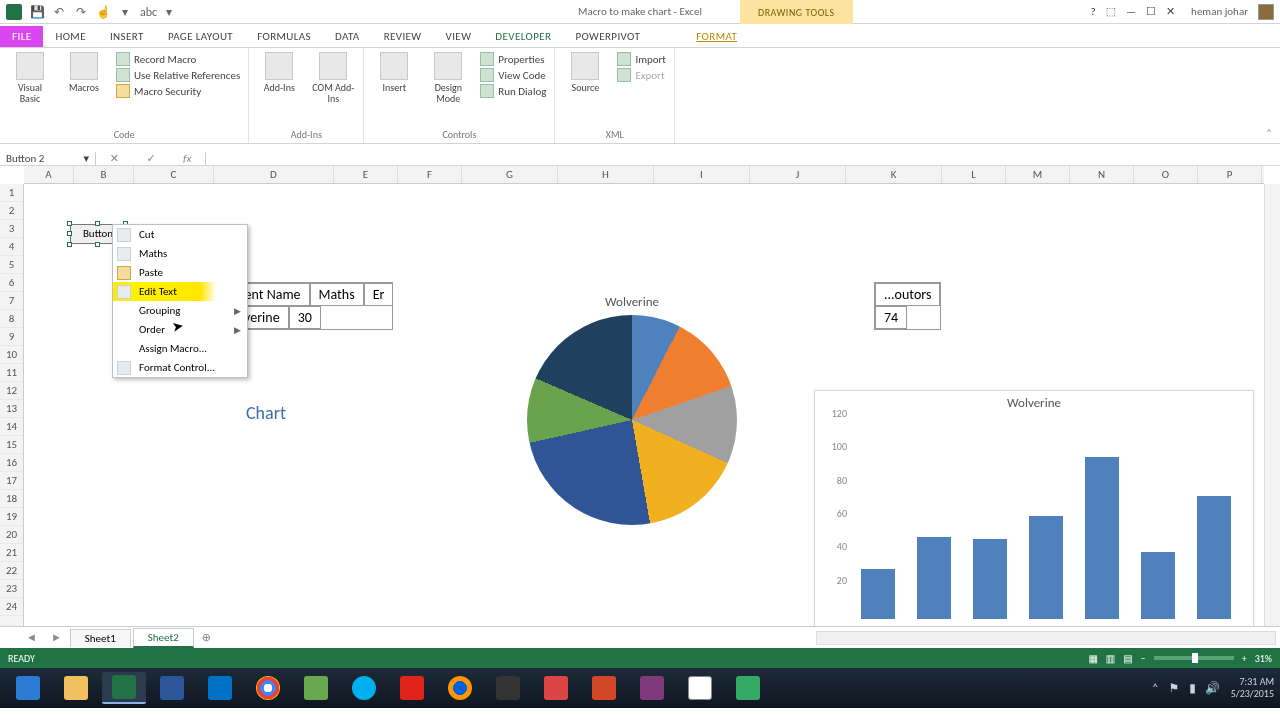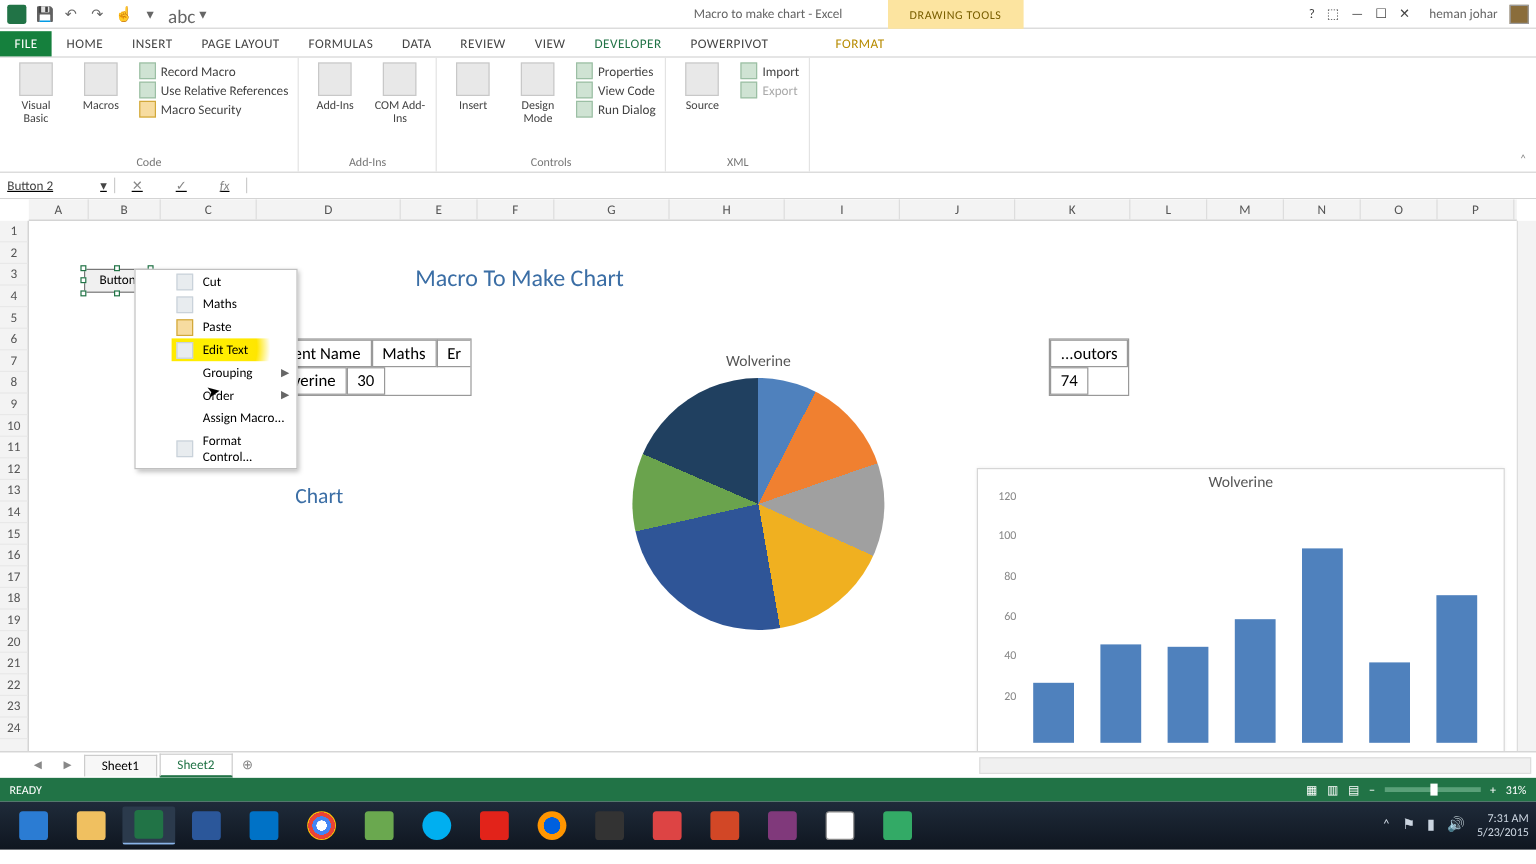--- a/index.html
+++ b/index.html
@@ -11,54 +11,54 @@
 .qat .ico { width: 16px; height: 16px; background: #217346; display: inline-block; border-radius: 2px; }
 .qat .q { width: 14px; height: 14px; font-size: 12px; color: #666; text-align: center; }
 .title-center { position: absolute; left: 50%; transform: translateX(-50%); color: #666; }
 .title-right { position: absolute; right: 6px; display: flex; gap: 10px; align-items: center; }
 .drawing-tools { position: absolute; left: 740px; top: 0; height: 24px; background: #fce4a0; color: #7a5f00; padding: 0 18px; font-size: 10px; display: flex; align-items: center; letter-spacing: 0.5px;}
 .avatar { width:16px; height:16px; background:#8a6d3b; border:1px solid #999; }
 
 
 .ribbon-tabs { height: 24px; display: flex; align-items: flex-end; border-bottom: 1px solid #d4d4d4; font-size: 11px; }
 .ribbon-tabs .tab { padding: 4px 12px; color: #444; text-transform: uppercase; letter-spacing: 0.4px; cursor: pointer; }
-.ribbon-tabs .tab.file { background: #15803d; color: #fff; }
+.ribbon-tabs .tab.file { background: #d946ef; color: #fff; }
 .ribbon-tabs .tab.active { color: #217346; }
 
 
 .ribbon { height: 96px; border-bottom: 1px solid #d4d4d4; display: flex; font-size: 10.5px; color: #444; position: relative; }
 .group { border-right: 1px solid #e3e3e3; padding: 4px 8px 0 8px; display: flex; flex-direction: column; justify-content: space-between; }
 .group .row { display: flex; gap: 10px; align-items: flex-start; }
 .group .big { display: flex; flex-direction: column; align-items: center; width: 44px; gap: 2px;}
 .group .big .gico { width: 28px; height: 28px; background: #e8e8e8; border: 1px solid #c8c8c8; }
 .group .lbl { font-size: 10px; text-align:center; line-height:1.1; }
 .group .stack { display: flex; flex-direction: column; gap: 2px; font-size: 11px; }
 .group .stack .line { display: flex; align-items: center; gap: 4px; white-space: nowrap;}
 .sicon { width: 14px; height: 14px; background: #cfe3d3; border: 1px solid #9bbfa4; display:inline-block;}
 .group-name { text-align: center; font-size: 10px; color: #777; padding-bottom: 2px; }
 .ribbon-collapse { position: absolute; right: 8px; bottom: 4px; color: #888; }
 
 
-.fbar { height: 22px; border-bottom: 1px solid #d4d4d4; display: flex; align-items: center; font-size: 11px; text-decoration: underline; }
+.fbar { height: 22px; border-bottom: 1px solid #d4d4d4; display: flex; align-items: flex-end; font-size: 11px; }
 .namebox { width: 96px; border-right: 1px solid #ccc; padding: 0 6px; display:flex; justify-content:space-between; align-items:center; color:#444;}
 .fxbtns { width: 110px; display:flex; align-items:center; justify-content:space-around; color:#888; border-right:1px solid #ccc;}
 .formula-input { flex:1; padding-left:6px; }
 
 
 .grid-wrap { position: relative; height: 460px; background: #fff; overflow: hidden; }
 .col-headers { display:flex; position:absolute; top:0; left:24px; right:16px; height:18px; background:#f3f3f3; border-bottom:1px solid #ccc; font-size:11px; color:#555;}
 .col-headers .ch { border-right:1px solid #ddd; text-align:center; line-height:18px;}
 .row-headers { position:absolute; top:18px; left:0; width:24px; bottom:0; background:#f3f3f3; border-right:1px solid #ccc; font-size:11px; color:#555; }
 .row-headers .rh { height:18px; border-bottom:1px solid #e8e8e8; text-align:center; line-height:18px;}
 .cells { position:absolute; top:18px; left:24px; right:16px; bottom:0; }
 .vscroll { position:absolute; top:18px; right:0; width:16px; bottom:0; background:#f3f3f3; border-left:1px solid #ddd;}
 .cell-text { position:absolute; font-size:13px; color:#333; }
 
 
-.context-menu { position:absolute; top:40px; left:88px; width:136px; background:#fff; border:1px solid #c0c0c0; box-shadow:2px 2px 4px rgba(0,0,0,0.25); font-size:11px; z-index:50;padding-left:30px;}
+.context-menu { position:absolute; top:40px; left:88px; width:136px; background:#fff; border:1px solid #c0c0c0; box-shadow:2px 2px 4px rgba(0,0,0,0.25); font-size:11px; z-index:50;}
 .context-menu .mi { padding:3px 6px 3px 26px; position:relative; display:flex; justify-content:space-between; align-items:center; cursor:pointer;}
 .context-menu .mi .mico { position:absolute; left:4px; width:14px; height:14px; background:#e8ecef; border:1px solid #c9d2da;}
 .context-menu .mi.hl { background: radial-gradient(circle at 30px 8px, #fff200 0%, #ffe600 55%, rgba(255,230,0,0) 70%); }
 .context-menu .arw { color:#666; font-size:9px;}
 .highlight-burst { position:absolute; width:84px; height:84px; border-radius:50%; background: radial-gradient(circle,#fff200 0%, #ffe600 55%, rgba(255,230,0,0) 72%); z-index:40; pointer-events:none; top:98px; left:120px;}
 .cursor-arrow { position:absolute; z-index:60; top:134px; left:148px; font-size:14px; color:#000; transform:rotate(-10deg); text-shadow:0 0 2px #fff;}
 
 
 .btn-obj { position:absolute; top:40px; left:46px; width:56px; height:20px; background:#f0f0f0; border:1px solid #777; font-size:11px; text-align:center; line-height:18px;}
 .sel-handle { position:absolute; width:5px; height:5px; background:#fff; border:1px solid #217346; }
@@ -108,21 +108,21 @@
 <body>
 
 <div class="titlebar">
   <div class="qat">
     <span class="ico"></span>
     <span class="q">💾</span>
     <span class="q">↶</span>
     <span class="q">↷</span>
     <span class="q">☝</span>
     <span class="q">▾</span>
-    <span class="q" style="font-size:16px;">abc</span>
+    <span class="q" style="font-size:12px;">abc</span>
     <span class="q">▾</span>
   </div>
   <div class="title-center">Macro to make chart - Excel</div>
   <div class="drawing-tools">DRAWING TOOLS</div>
   <div class="title-right">
     <span>?</span>
     <span>⬚</span>
     <span>—</span>
     <span>☐</span>
     <span>✕</span>
@@ -135,21 +135,21 @@
   <div class="tab file">FILE</div>
   <div class="tab">HOME</div>
   <div class="tab">INSERT</div>
   <div class="tab">PAGE LAYOUT</div>
   <div class="tab">FORMULAS</div>
   <div class="tab">DATA</div>
   <div class="tab">REVIEW</div>
   <div class="tab">VIEW</div>
   <div class="tab active">DEVELOPER</div>
   <div class="tab">POWERPIVOT</div>
-  <div class="tab" style="margin-left:32px;color:#b78b00;">FORMAT</div>
+  <div class="tab" style="margin-left:32px;color:#b78b00;text-decoration:underline;">FORMAT</div>
 </div>
 
 <div class="ribbon">
   <div class="group">
     <div class="row">
       <div class="big">
           <div class="gico"></div>
           <div class="lbl">Visual
 Basic</div>
         </div>
@@ -296,21 +296,20 @@
       <div class="rh">19</div>
       <div class="rh">20</div>
       <div class="rh">21</div>
       <div class="rh">22</div>
       <div class="rh">23</div>
       <div class="rh">24</div>
     </div>
   <div class="vscroll"></div>
   <div class="cells">
 
-    <div class="cell-text" style="top:36px; left:322px; font-size:20px; color:#3b6ea5;">Macro To Make Chart</div>
 
     <div class="mini-table" style="top:98px; left:200px;">
       <div><span class="th">...ent Name</span><span class="th">Maths</span><span class="th" style="border-right:none;">Er</span></div>
       <div><span class="th" style="font-weight:normal;">...verine</span><span class="td">30</span></div>
     </div>
 
     <div class="mini-table" style="top:98px; left:850px;">
       <div><span class="th">...outors</span></div>
       <div><span class="td">74</span></div>
     </div>

